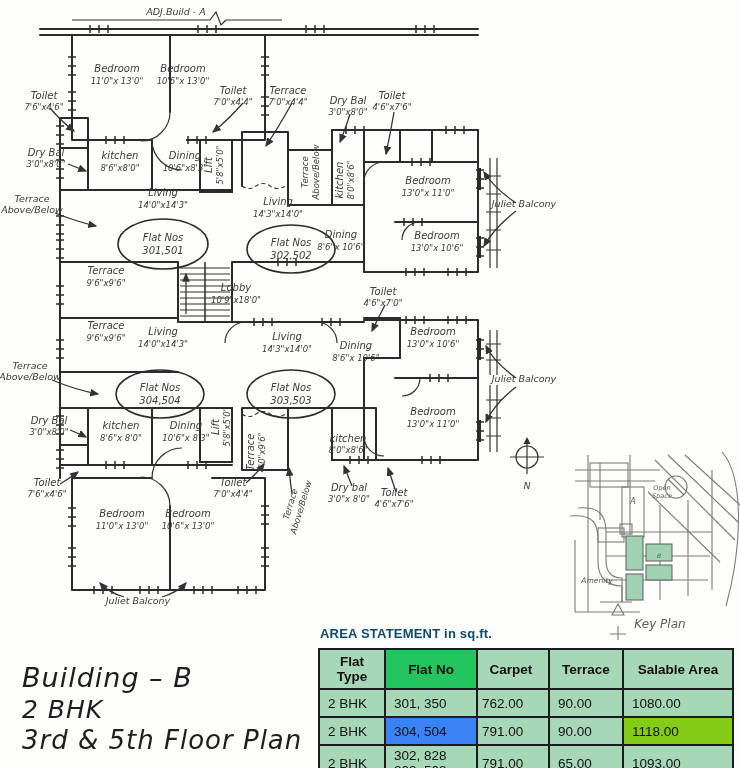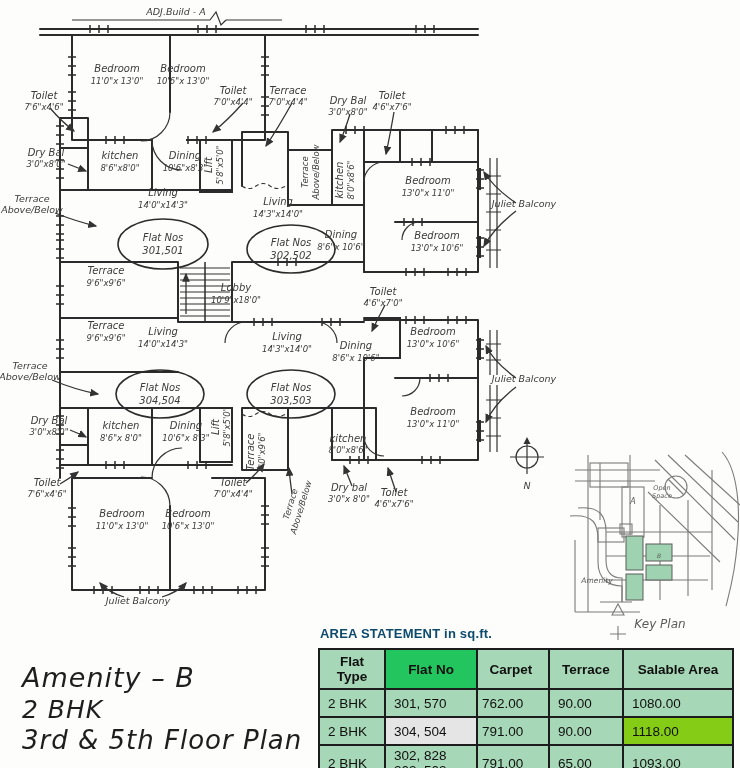--- a/index.html
+++ b/index.html
@@ -327,43 +327,43 @@
         <th style="background: rgb(166, 215, 182);">Flat Type</th>
         <th style="background: #22c55e;">Flat No</th>
         <th class="cnum" style="background: rgb(166, 215, 182);">Carpet</th>
         <th style="background: rgb(166, 215, 182);">Terrace</th>
         <th style="background: rgb(166, 215, 182);">Salable Area</th>
       </tr>
     </thead>
     <tbody>
       <tr>
         <td style="background: rgb(166, 215, 182);">2 BHK</td>
-        <td style="background: rgb(166, 215, 182);">301, 570</td>
+        <td style="background: rgb(166, 215, 182);">301, 350</td>
         <td class="cnum" style="background: rgb(166, 215, 182);">762.00</td>
         <td style="background: rgb(166, 215, 182);">90.00</td>
         <td style="background: rgb(166, 215, 182); margin-top: 24px;">1080.00</td>
       </tr>
       <tr>
         <td style="background: rgb(166, 215, 182);">2 BHK</td>
-        <td style="background: #e5e5e5;">304, 504</td>
+        <td style="background: #3b82f6;">304, 504</td>
         <td class="cnum" style="background: rgb(166, 215, 182);">791.00</td>
         <td style="background: rgb(166, 215, 182);">90.00</td>
         <td style="background: #84cc16;">1118.00</td>
       </tr>
       <tr>
         <td style="background: rgb(166, 215, 182);">2 BHK</td>
         <td style="background: rgb(166, 215, 182);">
           <div>302, 828</div>
           <div>303, 503</div>
         </td>
         <td class="cnum" style="background: rgb(166, 215, 182);">791.00</td>
         <td style="background: rgb(166, 215, 182);">65.00</td>
         <td style="background: rgb(166, 215, 182);">1093.00</td>
       </tr>
     </tbody>
   </table>
 </div>
 
 <div class="titles">
-  <div class="t1">Amenity – B</div>
+  <div class="t1">Building – B</div>
   <div class="t2">2 BHK</div>
   <div class="t3">3rd &amp; 5th Floor Plan</div>
 </div>
 
 </body></html>

